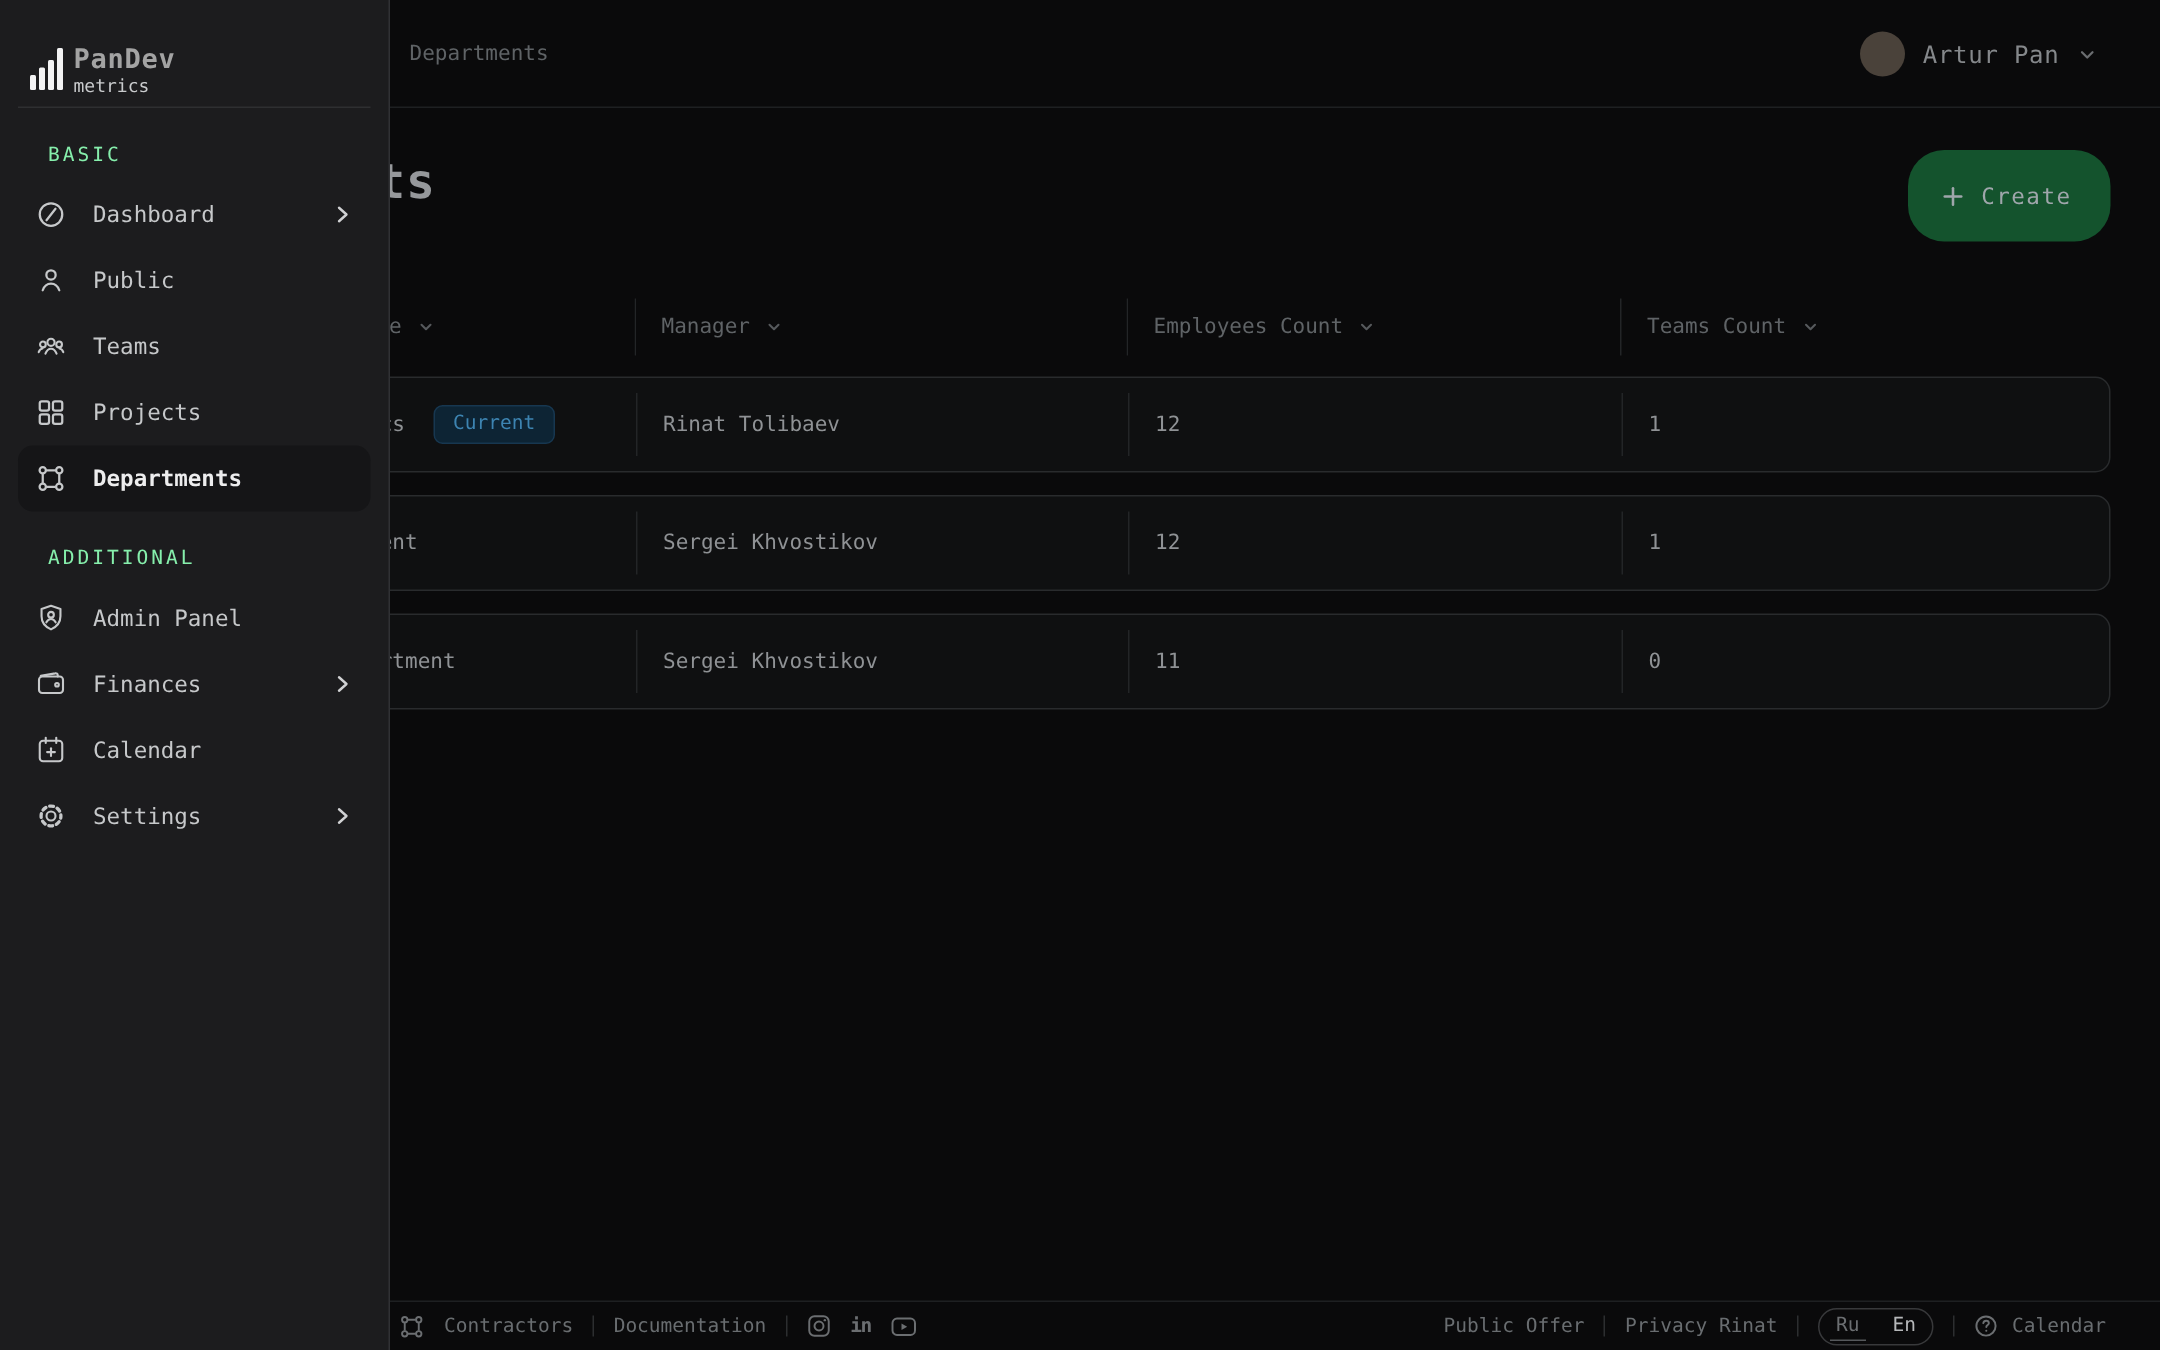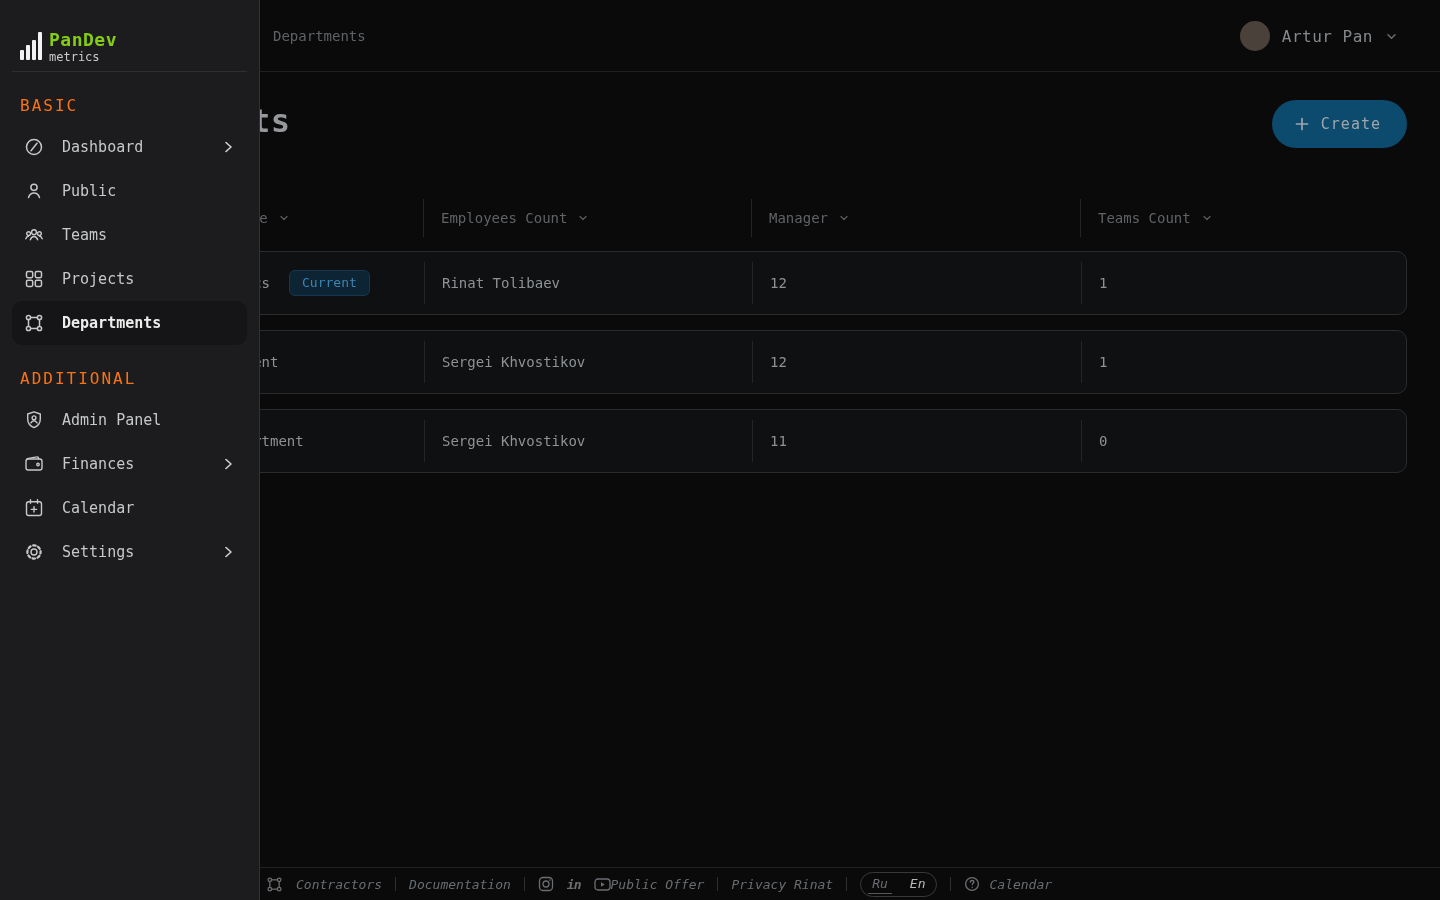--- a/index.html
+++ b/index.html
@@ -39,23 +39,23 @@
   }
   .username { font-size:16px; color:#85888b; letter-spacing:.5px; }
   .usermenu .chev-down { color:#6a6d70; }
 
   .page-title {
     position:absolute; left:73px; top:102px;
     font-size:32px; font-weight:bold; color:#96989b; letter-spacing:.5px;
     white-space:nowrap;
   }
   .create-btn {
-    position:absolute; right:33px; top:100px; height:48px;
+    position:absolute; right:33px; top:100px; height:61px;
     padding:0 26px 0 22px; border:none; border-radius:24px;
-    background:#0c4a6e; color:#9fa6ab;
+    background:#14532d; color:#9fa6ab;
     font-family:inherit; font-size:15px; letter-spacing:1px;
     display:flex; align-items:center; gap:11px; cursor:pointer;
   }
 
   
   .table { position:absolute; left:74px; right:33px; top:196px; }
   .thead, .trow {
     display:grid; grid-template-columns:349px 328px 329px auto;
   }
   .thead { height:44px; margin-bottom:11px; }
@@ -87,22 +87,22 @@
   .badge {
     margin-left:19px; padding:4px 12px 5px;
     background:#0d2434; border:1px solid #173750; border-radius:6px;
     color:#3d84b1; font-size:13px; flex:none;
   }
 
   
   .footer {
     position:absolute; left:0; right:0; bottom:0; height:33px;
     border-top:1px solid #1e2022;
-    display:flex; align-items:center; 
-    padding:0 36px 0 266px; font-size:13px; color:#696d70;font-style:italic;
+    display:flex; align-items:center; justify-content:space-between;
+    padding:0 36px 0 266px; font-size:13px; color:#696d70;
   }
   .fgroup { display:flex; align-items:center; gap:13px; }
   .fsep { width:1px; height:14px; background:#2c2e30; }
   .flink { cursor:pointer; white-space:nowrap; }
   .ficon { color:#6b6e71; cursor:pointer; }
   .li-glyph { font-weight:bold; font-size:13px; color:#6b6e71; letter-spacing:-1px; cursor:pointer; }
   .lang {
     display:flex; align-items:center; height:25px;
     border:1px solid #38393b; border-radius:13px; overflow:hidden; cursor:pointer;
   }
@@ -119,25 +119,25 @@
   .sidebar {
     position:absolute; left:0; top:0; bottom:0; width:260px; z-index:10;
     background:#1c1c1e; border-right:1px solid #303134;
   }
   .logo { display:flex; align-items:center; gap:7px; padding:20px 0 0 20px; height:71px; }
   .logo-bars { display:flex; align-items:flex-end; gap:2px; height:28px; }
   .logo-bars i { display:block; width:4px; background:#f2f2f3; border-radius:1px; }
   .logo-bars i:nth-child(1){height:10px} .logo-bars i:nth-child(2){height:15px}
   .logo-bars i:nth-child(3){height:20px} .logo-bars i:nth-child(4){height:28px}
   .logo-text { line-height:1; margin-top:2px; }
-  .logo-title { font-size:18px; font-weight:bold; color:#84cc16; letter-spacing:.5px; }
+  .logo-title { font-size:18px; font-weight:bold; color:#a3a3a3; letter-spacing:.5px; }
   .logo-sub { font-size:12px; color:#c9cbcd; margin-top:2px; }
   .sb-divider { border-top:1px solid #2e2f31; margin:0 12px; }
   .sb-label {
-    margin:24px 20px 10px; font-size:16px; color:#f97316; letter-spacing:2px;
+    margin:24px 32px 10px; font-size:13px; color:#86efac; letter-spacing:2px;
   }
   .sb-item {
     margin:0 12px; height:44px; border-radius:10px;
     display:flex; align-items:center; gap:18px; padding:0 12px;
     font-size:15px; color:#c6c8ca; cursor:pointer; white-space:nowrap;
   }
   .sb-item .ic { color:#c6c8ca; flex:none; }
   .sb-item .chev { margin-left:auto; color:#d0d1d3; }
   .sb-item.active { background:#151517; color:#ededee; font-weight:bold; }
 </style>
@@ -181,29 +181,29 @@
     <div class="thead">
       <div class="th th-name">
         <span class="th-label">Name</span>
         <span class="sort">
           <svg width="12" height="12" viewBox="0 0 12 12" fill="none" stroke="currentColor" stroke-width="1.4" stroke-linecap="round" stroke-linejoin="round">
               <polyline points="3,4.5 6,7.5 9,4.5"></polyline>
             </svg>
         </span>
       </div>
       <div class="th">
-        <span class="th-label">Employees Count</span>
+        <span class="th-label">Manager</span>
         <span class="sort">
           <svg width="12" height="12" viewBox="0 0 12 12" fill="none" stroke="currentColor" stroke-width="1.4" stroke-linecap="round" stroke-linejoin="round">
               <polyline points="3,4.5 6,7.5 9,4.5"></polyline>
             </svg>
         </span>
       </div>
       <div class="th">
-        <span class="th-label">Manager</span>
+        <span class="th-label">Employees Count</span>
         <span class="sort">
           <svg width="12" height="12" viewBox="0 0 12 12" fill="none" stroke="currentColor" stroke-width="1.4" stroke-linecap="round" stroke-linejoin="round">
               <polyline points="3,4.5 6,7.5 9,4.5"></polyline>
             </svg>
         </span>
       </div>
       <div class="th">
         <span class="th-label">Teams Count</span>
         <span class="sort">
           <svg width="12" height="12" viewBox="0 0 12 12" fill="none" stroke="currentColor" stroke-width="1.4" stroke-linecap="round" stroke-linejoin="round">

